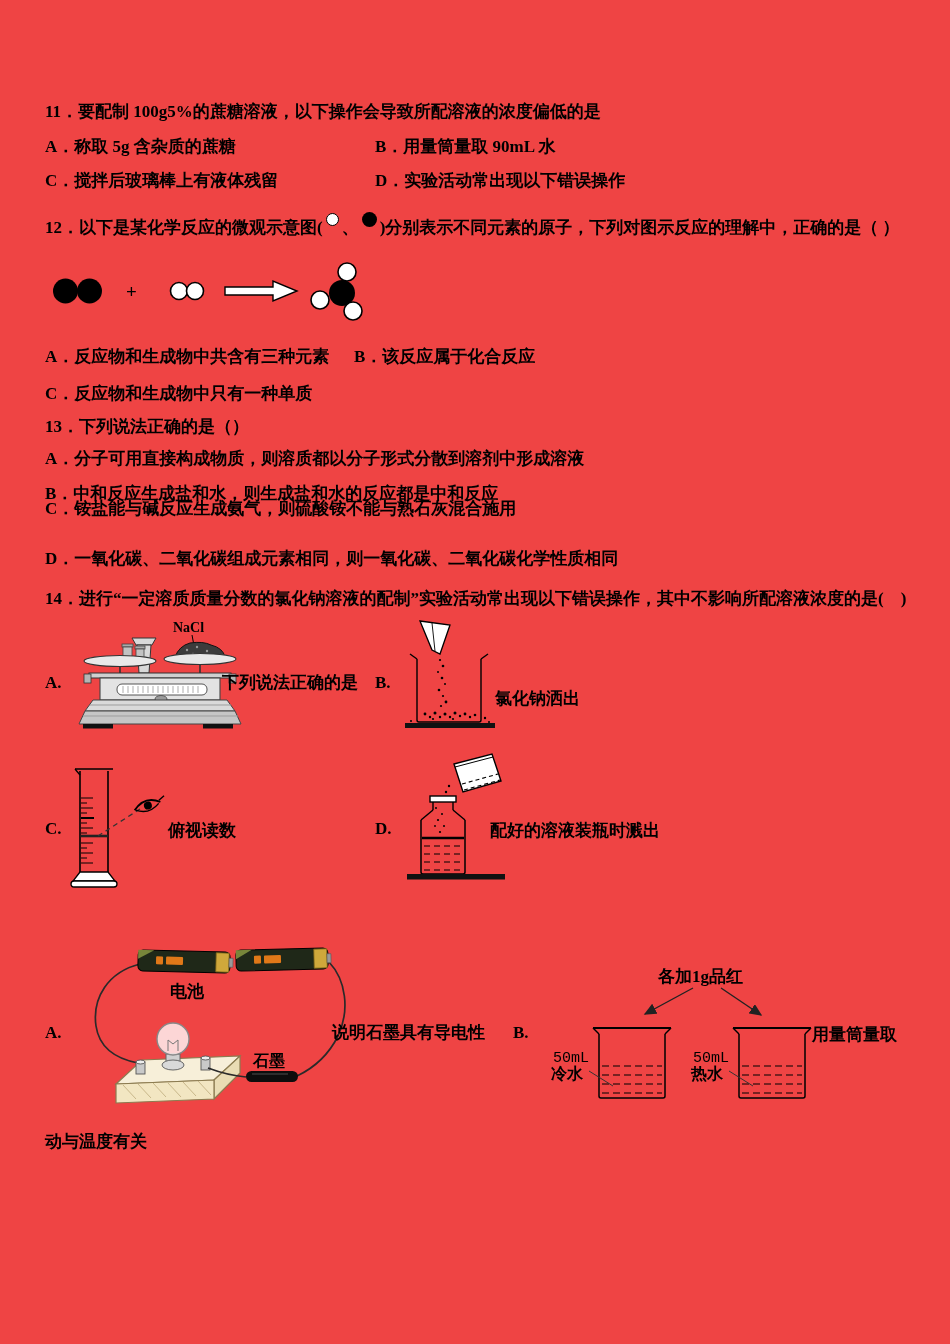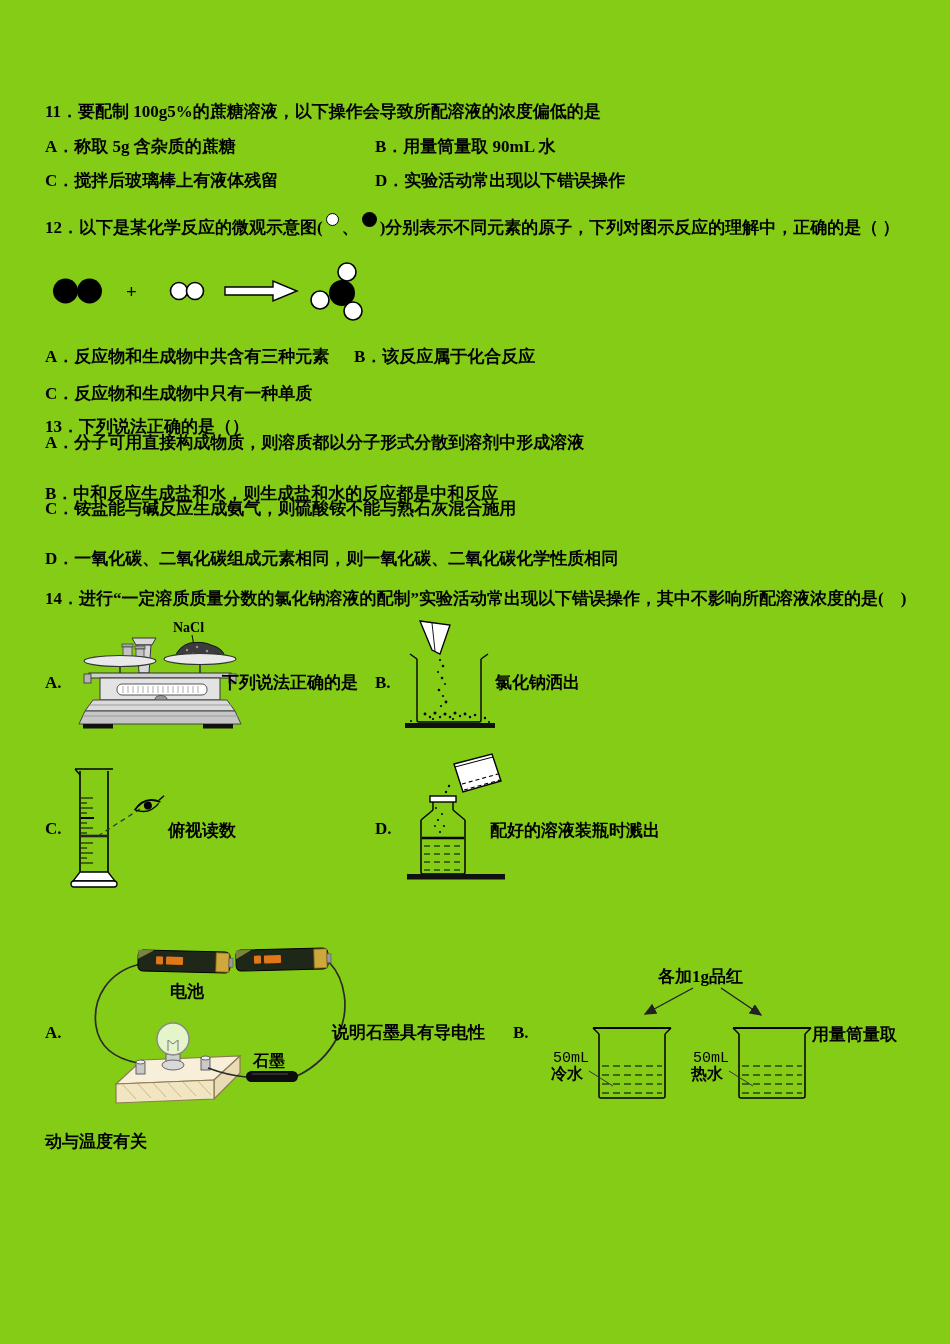--- a/index.html
+++ b/index.html
@@ -1,18 +1,18 @@
 <!DOCTYPE html>
 <html><head>
 <meta charset="utf-8">
 <style>
   * { margin:0; padding:0; box-sizing:border-box; }
   html,body { background:#ffffff; }
   .page {
-    position:relative; width:950px; height:1344px; background:#84cc16;
+    position:relative; width:950px; height:1344px; background:#ef4444;
     font-family:"Liberation Serif","DejaVu Serif",serif;
     font-weight:bold; color:#000; overflow:hidden;
   }
   .line { position:absolute; font-size:17px; white-space:nowrap; line-height:1.25; }
   .abs  { position:absolute; }
   .circle-open{
     display:inline-block; width:13px; height:13px; border:1.6px solid #000;
     border-radius:50%; background:#fff; vertical-align:7px; margin:0 3px;
   }
   .circle-filled{
@@ -52,21 +52,21 @@
       <circle cx="272" cy="44" r="9" fill="#fff" stroke="#000" stroke-width="1.6"></circle>
       <circle cx="305" cy="55" r="9" fill="#fff" stroke="#000" stroke-width="1.6"></circle>
     </g>
   </svg>
 
   <div class="line" style="left:45px;top:346px">A．反应物和生成物中共含有三种元素</div>
   <div class="line" style="left:354px;top:346px">B．该反应属于化合反应</div>
   <div class="line" style="left:45px;top:383px">C．反应物和生成物中只有一种单质</div>
 
   <div class="line" style="left:45px;top:416px">13．下列说法正确的是（）</div>
-  <div class="line" style="left:45px;top:432px">A．分子可用直接构成物质，则溶质都以分子形式分散到溶剂中形成溶液</div>
+  <div class="line" style="left:45px;top:448px">A．分子可用直接构成物质，则溶质都以分子形式分散到溶剂中形成溶液</div>
   <div class="line" style="left:45px;top:483px">B．中和反应生成盐和水，则生成盐和水的反应都是中和反应</div>
   <div class="line" style="left:45px;top:498px">C．铵盐能与碱反应生成氨气，则硫酸铵不能与熟石灰混合施用</div>
   <div class="line" style="left:45px;top:548px">D．一氧化碳、二氧化碳组成元素相同，则一氧化碳、二氧化碳化学性质相同</div>
 
   <div class="line" style="left:45px;top:588px">14．进行“一定溶质质量分数的氯化钠溶液的配制”实验活动常出现以下错误操作，其中不影响所配溶液浓度的是(　)</div>
 
   <svg class="abs" style="left:75px;top:615px" width="170" height="118" viewBox="0 0 170 118">
     <text x="98" y="17" font-size="14">NaCl</text>
     <line x1="117" y1="20" x2="120" y2="36" stroke="#000" stroke-width="1"></line>
 
@@ -159,21 +159,21 @@
       <circle cx="48" cy="101" r="1.1"></circle>
         <circle cx="80" cy="100" r="1.2"></circle>
         <circle cx="84" cy="104" r="1"></circle>
       <circle cx="88" cy="107" r="1.1"></circle>
         <circle cx="6" cy="103" r="1"></circle>
         <circle cx="3" cy="107" r="1.1"></circle>
     </g>
     <rect x="0" y="105" width="90" height="5" fill="#111"></rect>
   </svg>
 
-  <div class="line" style="left:495px;top:672px">氯化钠洒出</div>
+  <div class="line" style="left:495px;top:688px">氯化钠洒出</div>
 
   <svg class="abs" style="left:68px;top:762px" width="165" height="140" viewBox="0 0 165 140">
     <g stroke="#000" fill="none">
       <line x1="7" y1="7" x2="45" y2="7" stroke-width="1.6"></line>
       <line x1="7" y1="7" x2="12" y2="13" stroke-width="1.3"></line>
       <line x1="12" y1="9" x2="12" y2="110" stroke-width="1.6"></line>
       <line x1="40" y1="9" x2="40" y2="110" stroke-width="1.6"></line>
       <polygon points="12,110 40,110 47,119 5,119" stroke-width="1.3" fill="#fff"></polygon>
       <rect x="3" y="119" width="46" height="6" rx="3" stroke-width="1.3" fill="#fff"></rect>
     </g>

